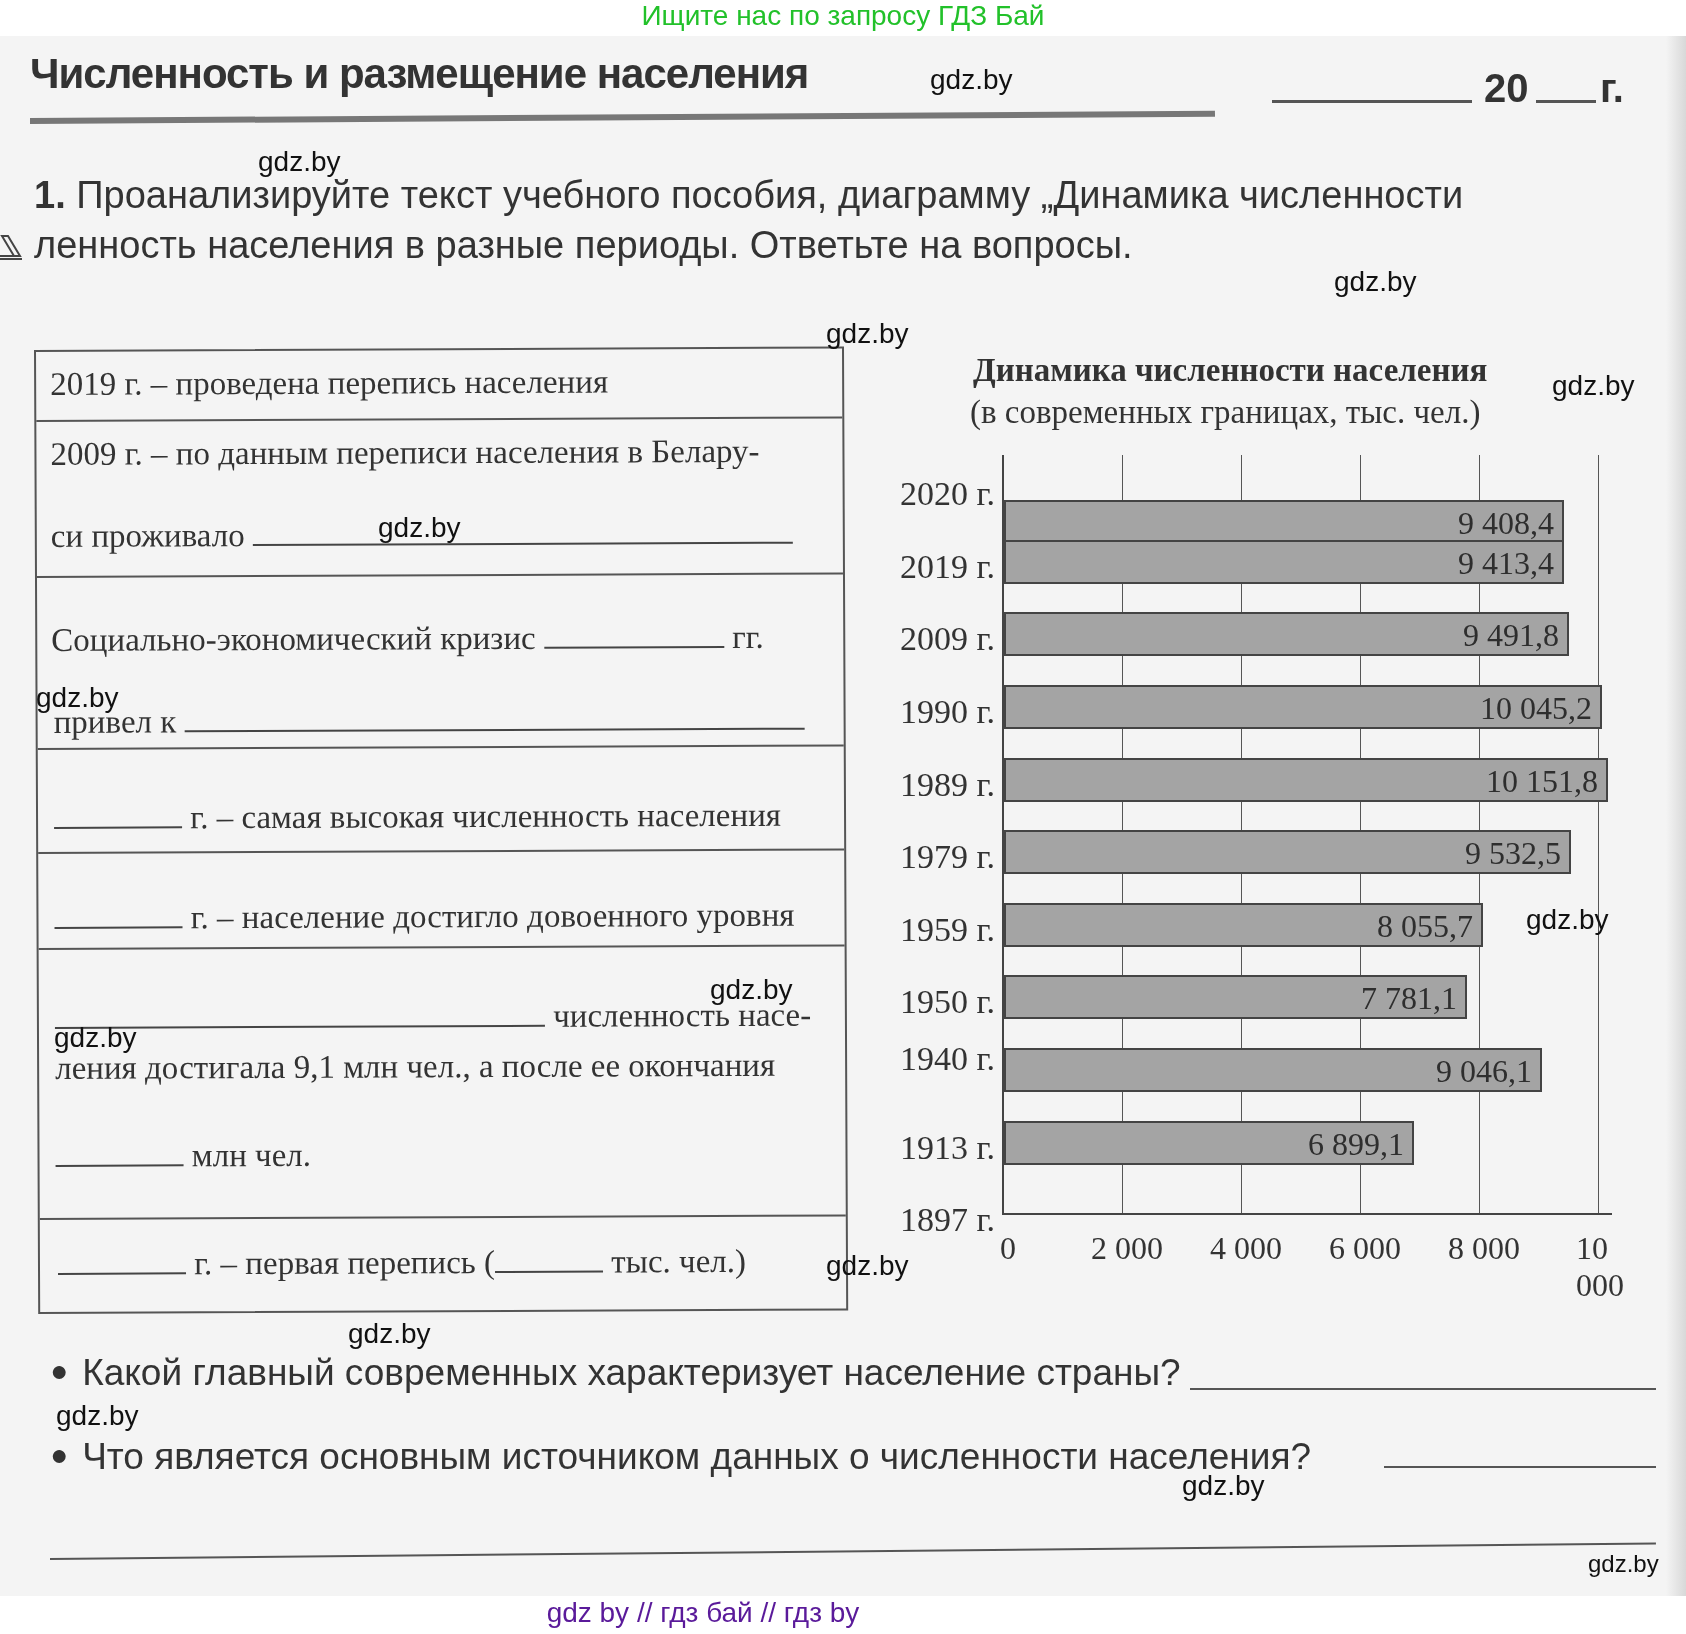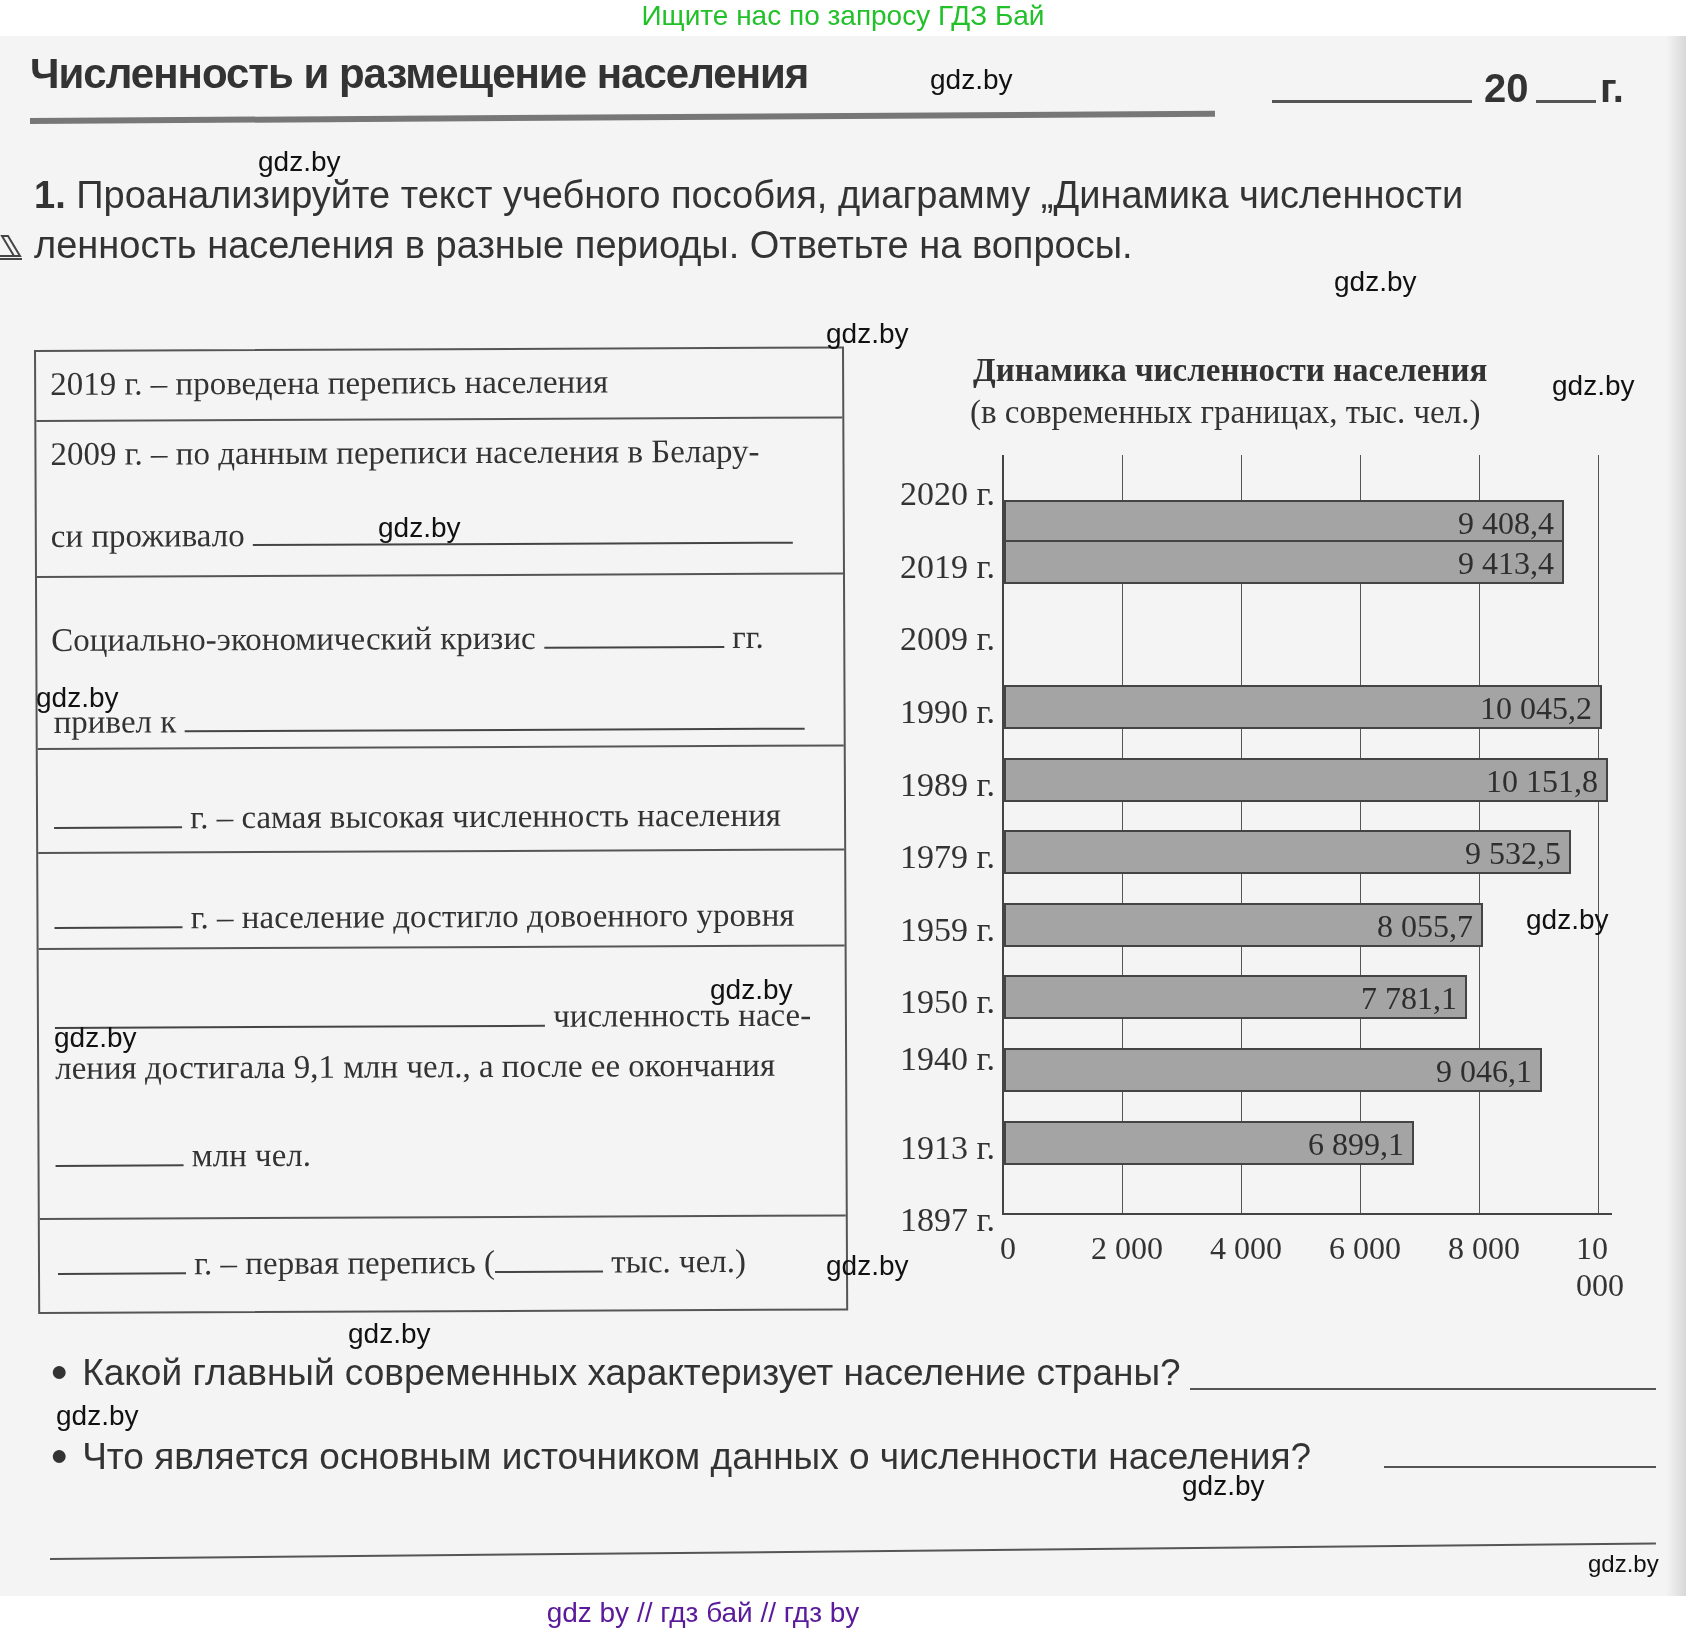--- a/index.html
+++ b/index.html
@@ -170,20 +170,23 @@
     <div class="gridline" style="left:237px;"></div>
     <div class="gridline" style="left:356px;"></div>
     <div class="gridline" style="left:475px;"></div>
     <div class="gridline" style="left:594px;"></div>
 
     <div class="bar" style="top:12px;width:560px;margin-top:33px;">
         <span class="bar-value">9 408,4</span>
       </div>
     <div class="bar" style="top:85px;width:560px;">
         <span class="bar-value">9 413,4</span>
+      </div>
+    <div class="bar" style="top:157px;width:565px;">
+        <span class="bar-value">9 491,8</span>
       </div>
     <div class="bar" style="top:230px;width:598px;">
         <span class="bar-value">10 045,2</span>
       </div>
     <div class="bar" style="top:303px;width:604px;">
         <span class="bar-value">10 151,8</span>
       </div>
     <div class="bar" style="top:375px;width:567px;">
         <span class="bar-value">9 532,5</span>
       </div>

